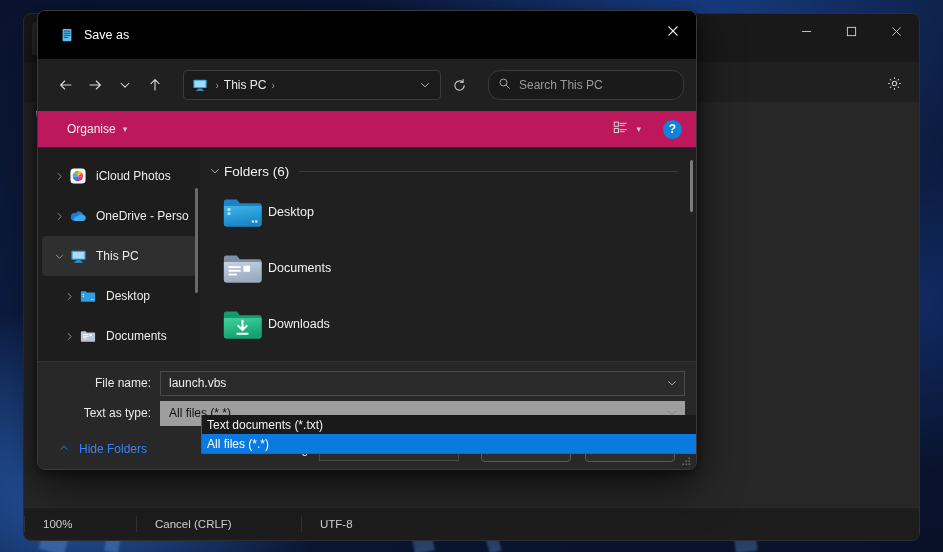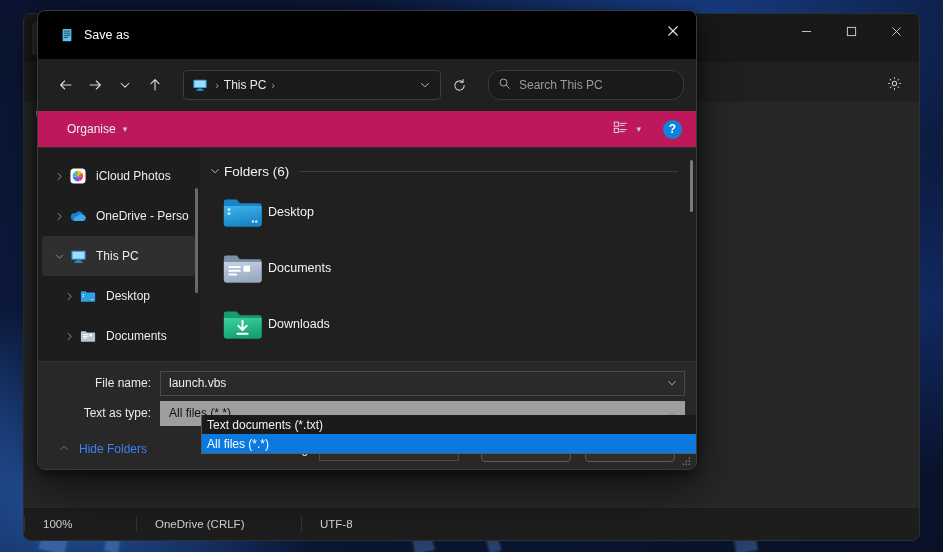--- a/index.html
+++ b/index.html
@@ -448,21 +448,21 @@
         <circle cx="8" cy="8" r="2.3"></circle>
         <path d="M8 1.2v1.9M8 12.9v1.9M14.8 8h-1.9M3.1 8H1.2M12.8 3.2l-1.35 1.35M4.55 11.45L3.2 12.8M12.8 12.8l-1.35-1.35M4.55 4.55L3.2 3.2"></path>
       </svg>
     </div>
   </div>
 
   <div id="np-editor">Wscript.Shell</div>
 
   <div id="np-statusbar">
     <div class="sb-cell w1">100%</div>
-    <div class="sb-cell w2">OneDrive (CRLF)</div>
+    <div class="sb-cell w2">Cancel (CRLF)</div>
     <div class="sb-cell w3">UTF-8</div>
   </div>
 </div>
 
 <div id="dialog">
 
   <div id="dlg-title">
     <span class="t-icon">
       <svg width="14" height="14" viewBox="0 0 16 16">
         <rect x="3" y="1" width="10" height="14" rx="1" fill="#5ec0ee"></rect>

